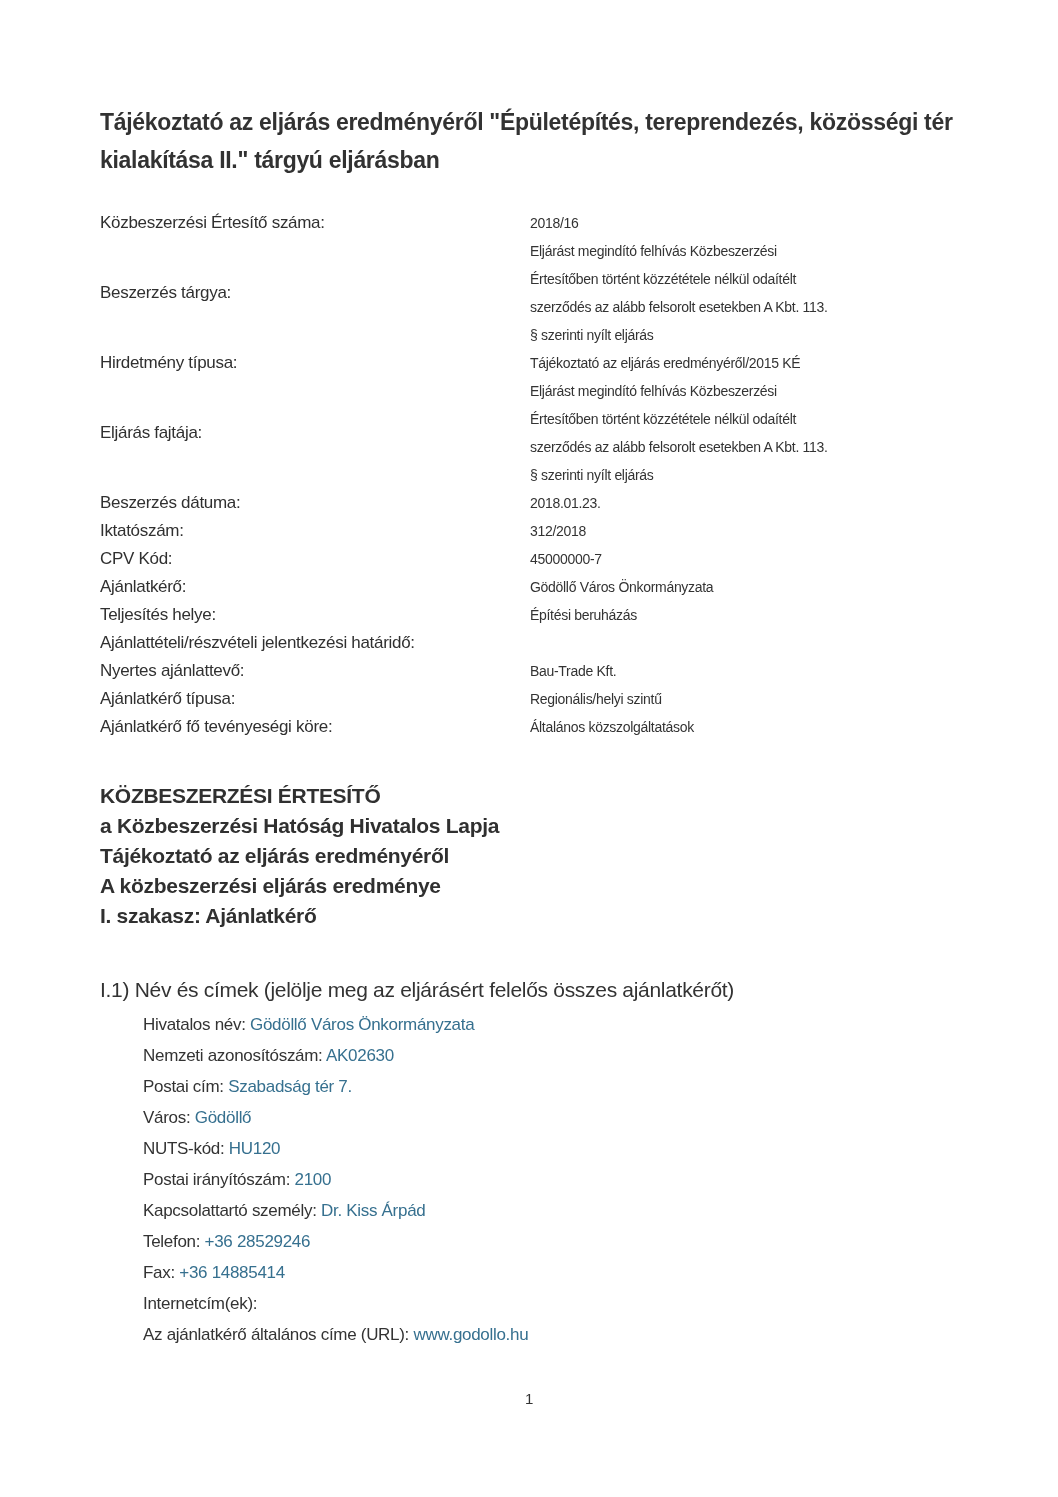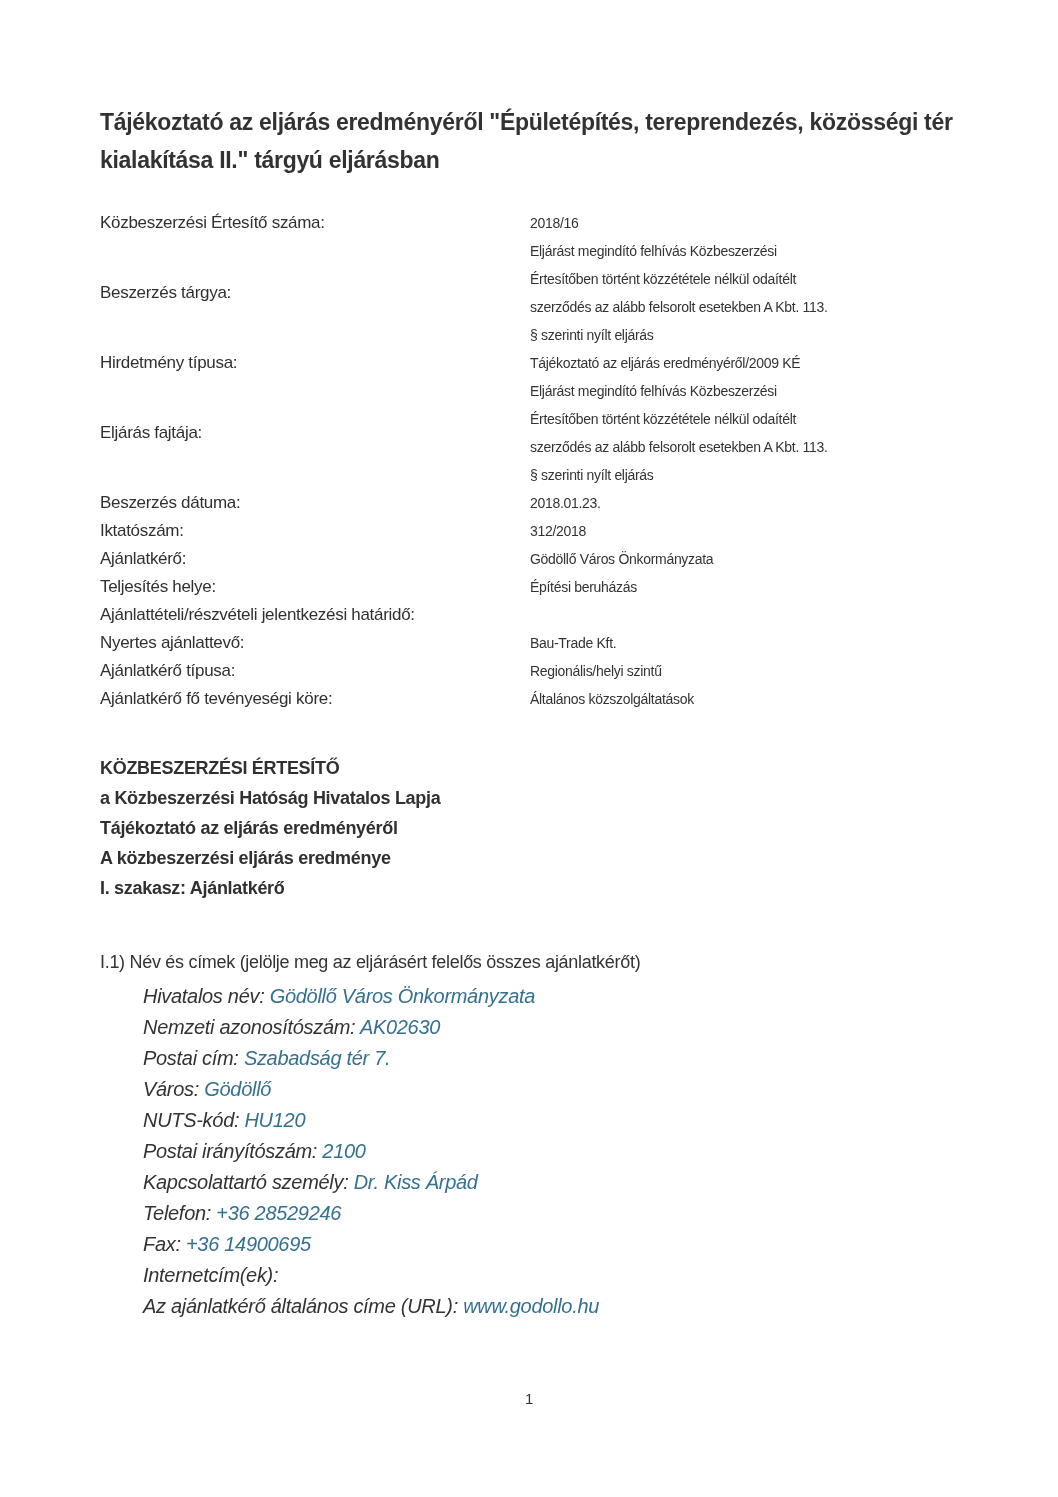--- a/index.html
+++ b/index.html
@@ -45,39 +45,38 @@
   .info-value {
     font-size: 14px;
     line-height: 28px;
     white-space: pre-line;
   }
   
   .sections {
     margin-top: 40px;
   }
   .section-line {
-    font-size: 18px;
+    font-size: 21px;
     font-weight: bold;
     line-height: 30px;
     color: #303030;
   }
   .section-line.regular {
     font-weight: normal;
     color: #333333;
     margin-top: 44px;
   }
   
   .contacts {
     margin-top: 4px;
     padding-left: 43px;
   }
   .contact-row {
-    font-size: 20px;
+    font-size: 17px;
     line-height: 31px;
-    font-style: italic;
   }
   .contact-label {
     color: #333333;
   }
   .contact-value {
     color: #36708f;
   }
   a.contact-value {
     text-decoration: none;
     color: #36708f;
@@ -107,36 +106,40 @@
     </div>
     <div class="info-row">
       <div class="info-label">Beszerzés tárgya:</div>
       <div class="info-value">Eljárást megindító felhívás Közbeszerzési
 Értesítőben történt közzététele nélkül odaítélt
 szerződés az alább felsorolt esetekben A Kbt. 113.
 § szerinti nyílt eljárás</div>
     </div>
     <div class="info-row">
       <div class="info-label">Hirdetmény típusa:</div>
-      <div class="info-value">Tájékoztató az eljárás eredményéről/2009 KÉ</div>
+      <div class="info-value">Tájékoztató az eljárás eredményéről/2015 KÉ</div>
     </div>
     <div class="info-row">
       <div class="info-label">Eljárás fajtája:</div>
       <div class="info-value">Eljárást megindító felhívás Közbeszerzési
 Értesítőben történt közzététele nélkül odaítélt
 szerződés az alább felsorolt esetekben A Kbt. 113.
 § szerinti nyílt eljárás</div>
     </div>
     <div class="info-row">
       <div class="info-label">Beszerzés dátuma:</div>
       <div class="info-value">2018.01.23.</div>
     </div>
     <div class="info-row">
       <div class="info-label">Iktatószám:</div>
       <div class="info-value">312/2018</div>
+    </div>
+    <div class="info-row">
+      <div class="info-label">CPV Kód:</div>
+      <div class="info-value">45000000-7</div>
     </div>
     <div class="info-row">
       <div class="info-label">Ajánlatkérő:</div>
       <div class="info-value">Gödöllő Város Önkormányzata</div>
     </div>
     <div class="info-row">
       <div class="info-label">Teljesítés helye:</div>
       <div class="info-value">Építési beruházás</div>
     </div>
     <div class="info-row">
@@ -194,21 +197,21 @@
     <div class="contact-row">
       <span class="contact-label">Kapcsolattartó személy: </span>
       <span class="contact-value">Dr. Kiss Árpád</span>
     </div>
     <div class="contact-row">
       <span class="contact-label">Telefon: </span>
       <span class="contact-value">+36 28529246</span>
     </div>
     <div class="contact-row">
       <span class="contact-label">Fax: </span>
-      <span class="contact-value">+36 14900695</span>
+      <span class="contact-value">+36 14885414</span>
     </div>
     <div class="contact-row">
       <span class="contact-label">Internetcím(ek): </span>
       <span class="contact-value"></span>
     </div>
     <div class="contact-row">
       <span class="contact-label">Az ajánlatkérő általános címe (URL): </span>
       <a class="contact-value">www.godollo.hu</a>
     </div>
   </div>

